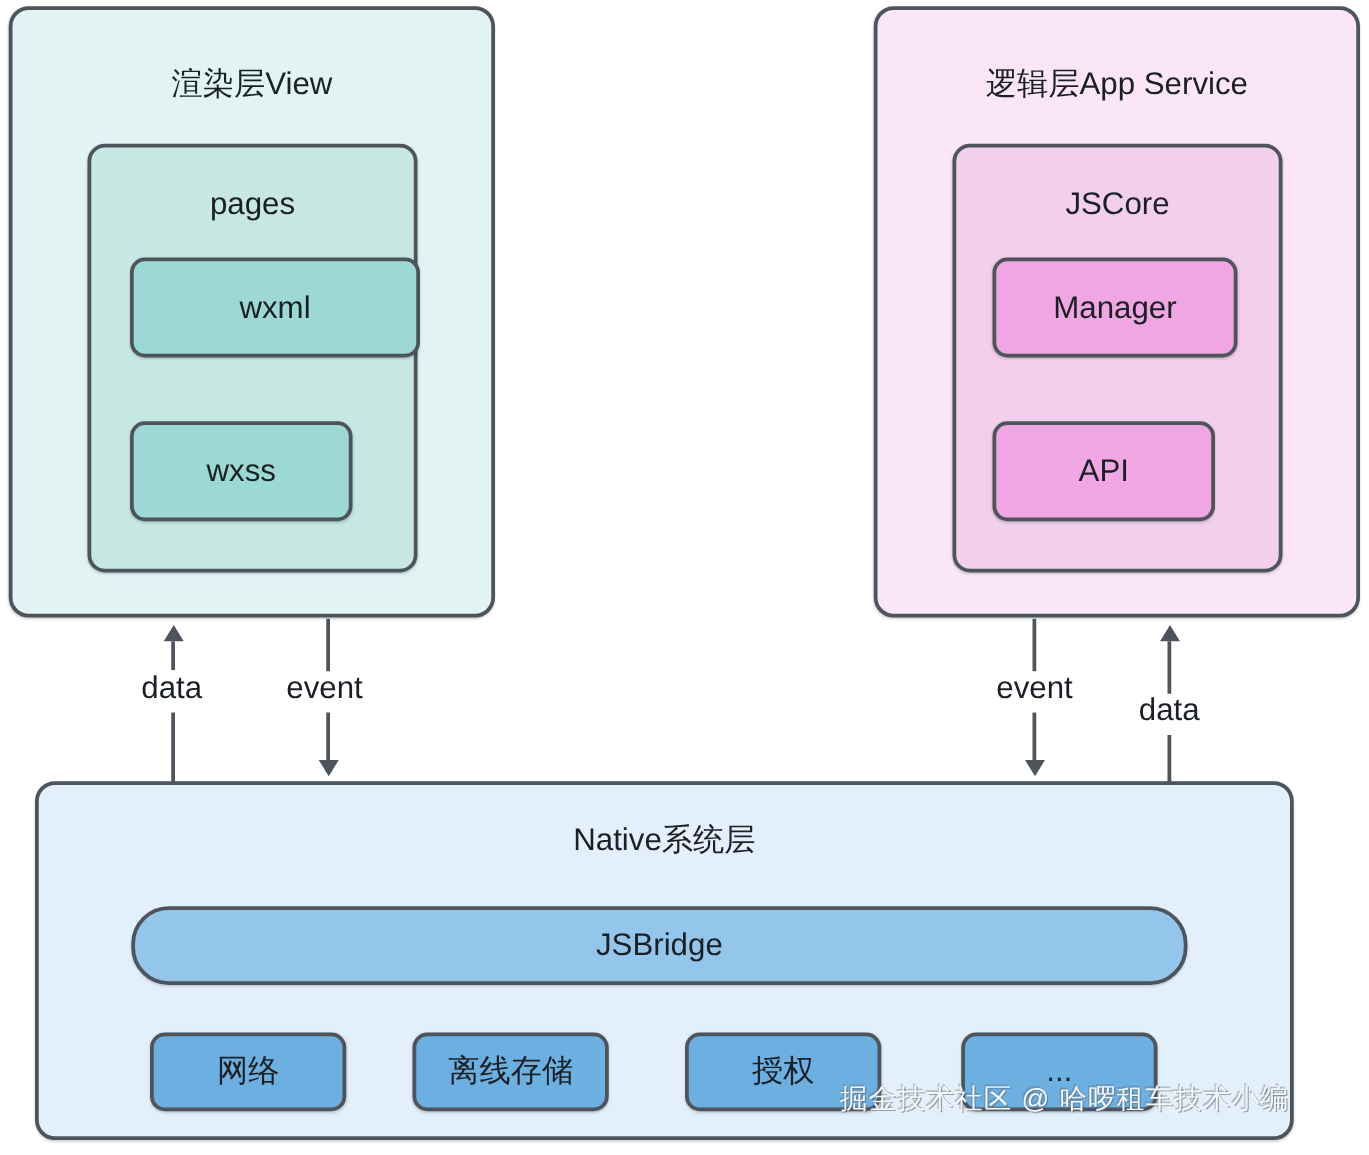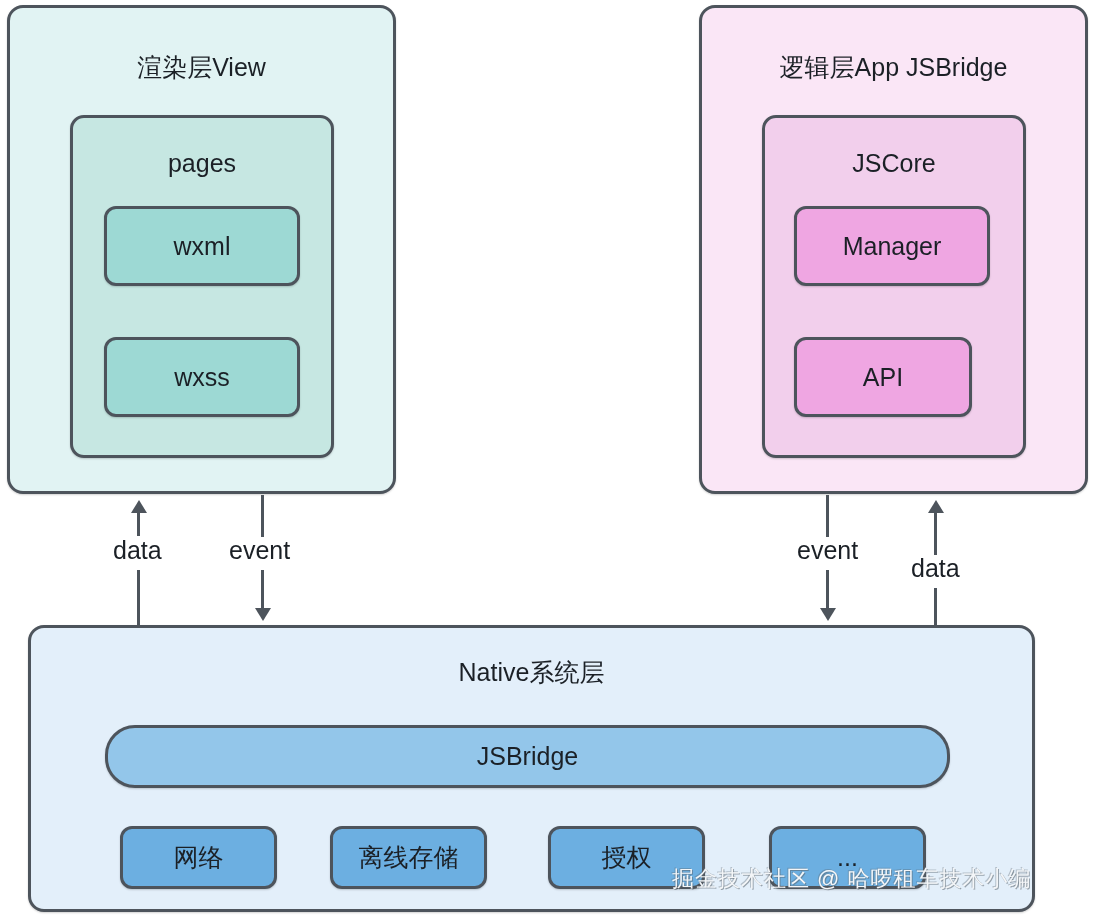--- a/index.html
+++ b/index.html
@@ -53,25 +53,25 @@
   }
   #view-layer > .node-title { padding-top: 47px; font-size: 25px; }
 
   #pages-box {
     left: 70px; top: 115px; width: 264px; height: 343px;
     background: #c6e7e2;
   }
   #pages-box > .node-title { padding-top: 33px; font-size: 25px; }
 
   #wxml-box {
-    left: 104px; top: 206px; width: 196px; height: 80px;
+    left: 104px; top: 206px; width: 232px; height: 80px;
     background: #9dd9d4;
   }
   #wxss-box {
-    left: 104px; top: 337px; width: 196px; height: 80px;
+    left: 104px; top: 337px; width: 178px; height: 80px;
     background: #9dd9d4;
   }
   #wxml-box .node-title, #wxss-box .node-title { font-size: 25px; }
 
   
   #appservice-layer {
     left: 699px; top: 5px; width: 389px; height: 489px;
     background: #fae6f6;
     border-radius: 16px;
   }
@@ -171,21 +171,21 @@
 
   <div class="node leaf" id="wxml-box">
     <span class="node-title">wxml</span>
   </div>
 
   <div class="node leaf" id="wxss-box">
     <span class="node-title">wxss</span>
   </div>
 
   <div class="node" id="appservice-layer">
-    <span class="node-title">逻辑层App JSBridge</span>
+    <span class="node-title">逻辑层App Service</span>
   </div>
 
   <div class="node" id="jscore-box">
     <span class="node-title">JSCore</span>
   </div>
 
   <div class="node leaf" id="manager-box">
     <span class="node-title">Manager</span>
   </div>
 

